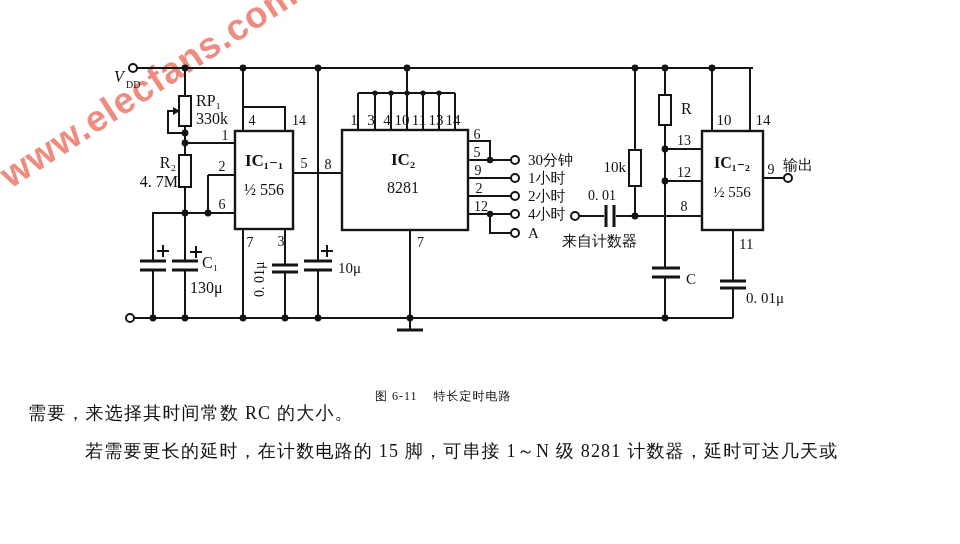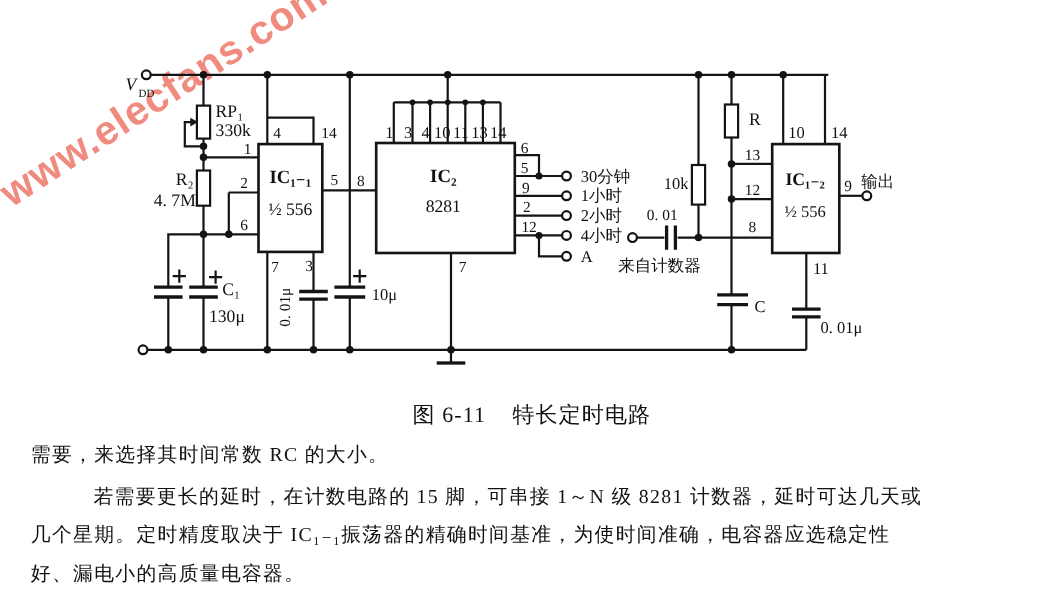--- a/index.html
+++ b/index.html
@@ -15,21 +15,21 @@
   .thick{stroke:#141414;stroke-width:3;fill:none;}
   .box{stroke:#141414;stroke-width:2.4;fill:none;}
   .comp{stroke:#141414;stroke-width:2;fill:#fff;}
   .dot{fill:#141414;stroke:none;}
   .term{fill:#fff;stroke:#141414;stroke-width:2;}
   text{fill:#111;font-family:"Liberation Serif","DejaVu Serif",serif;}
   .t14{font-size:14px;} .t15{font-size:15px;} .t16{font-size:16px;}
   .t17{font-size:17px;font-weight:bold;} .t10{font-size:10px;}
   .mid{text-anchor:middle;} .end{text-anchor:end;}
   
-  .caption{position:absolute;left:375px;top:364px;font-size:20px;letter-spacing:1px;white-space:pre;}
+  .caption{position:absolute;left:375px;top:388px;font-size:12px;letter-spacing:1px;white-space:pre;}
   .bodyline{position:absolute;left:28px;font-size:18px;letter-spacing:1.2px;white-space:nowrap;}
 </style>
 </head>
 <body>
 
 <div id="page">
 
   <div class="watermark">www.elecfans.com</div>
 
   <svg id="schem" width="960" height="360" viewBox="0 0 960 360">
@@ -225,16 +225,14 @@
       <path class="thick" d="M720 281 H746 M720 288 H746"></path>
       <text class="t15" x="739" y="249">11</text>
       <text class="t15" x="746" y="303">0. 01μ</text>
     </g>
   </svg>
 
   <div class="caption">图 6-11    特长定时电路</div>
 
   <div class="bodyline" style="top:401px;">需要，来选择其时间常数 RC 的大小。</div>
   <div class="bodyline" style="top:439px;left:85px;">若需要更长的延时，在计数电路的 15 脚，可串接 1～N 级 8281 计数器，延时可达几天或</div>
-  <div class="bodyline" style="top:474px;">几个星期。定时精度取决于 IC₁₋₁振荡器的精确时间基准，为使时间准确，电容器应选稳定性</div>
-  <div class="bodyline" style="top:509px;">好、漏电小的高质量电容器。</div>
 
 </div>
 
 </body></html>

